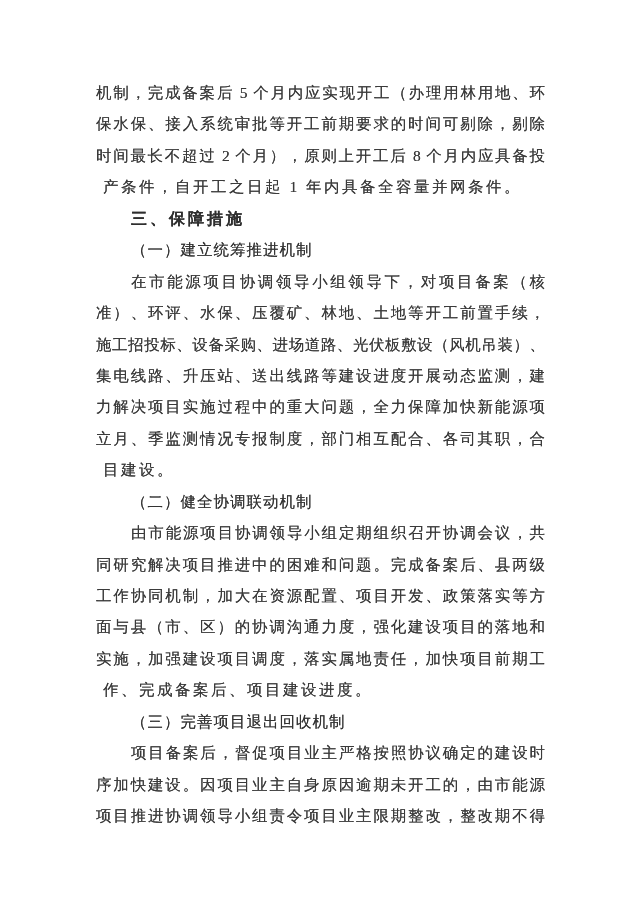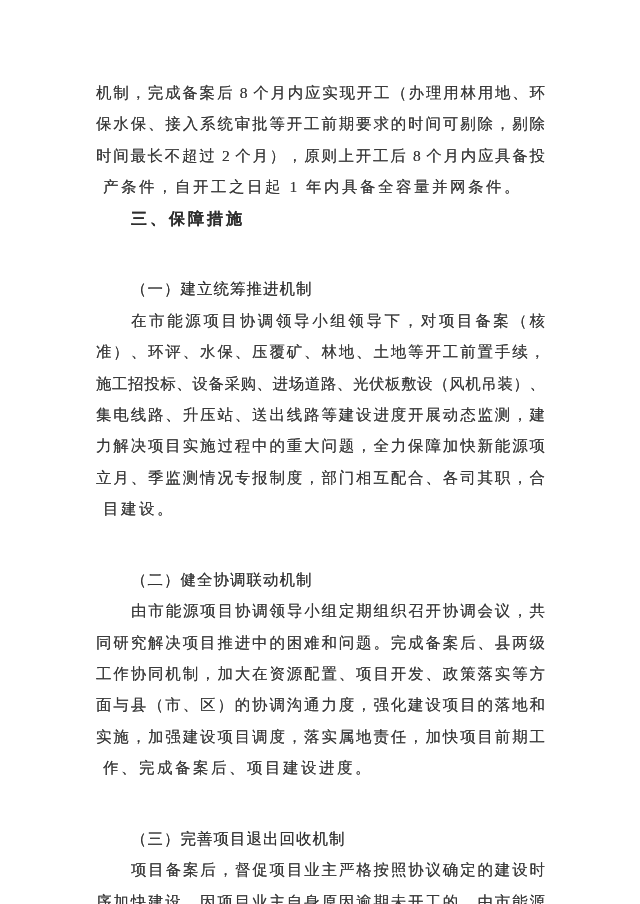--- a/index.html
+++ b/index.html
@@ -45,33 +45,32 @@
   .h1 {
     font-weight: bold;
     font-size: 16px;
     letter-spacing: 3px;
     color: #2e2e2e;
   }
   
   .h2 {
     letter-spacing: 1px;
     color: #333333;
-    margin-top: 39px;
   }
   
   .indent {
     padding-left: 35px;
   }
 </style>
 </head>
 <body>
 
 <div class="page">
   <div class="textblock">
-    <div class="ln fill">机制，完成备案后 8 个月内应实现开工（办理用林用地、环</div>
+    <div class="ln fill">机制，完成备案后 5 个月内应实现开工（办理用林用地、环</div>
     <div class="ln fill">保水保、接入系统审批等开工前期要求的时间可剔除，剔除</div>
     <div class="ln fill">时间最长不超过 2 个月），原则上开工后 8 个月内应具备投</div>
     <div class="ln end">产条件，自开工之日起 1 年内具备全容量并网条件。</div>
     <div class="ln h1 indent">三、保障措施</div>
     <div class="ln h2 indent">（一）建立统筹推进机制</div>
     <div class="ln fill indent">在市能源项目协调领导小组领导下，对项目备案（核</div>
     <div class="ln fill">准）、环评、水保、压覆矿、林地、土地等开工前置手续，</div>
     <div class="ln fill">施工招投标、设备采购、进场道路、光伏板敷设（风机吊装）、</div>
     <div class="ln fill">集电线路、升压站、送出线路等建设进度开展动态监测，建</div>
     <div class="ln fill">力解决项目实施过程中的重大问题，全力保障加快新能源项</div>
@@ -80,14 +79,15 @@
     <div class="ln h2 indent">（二）健全协调联动机制</div>
     <div class="ln fill indent">由市能源项目协调领导小组定期组织召开协调会议，共</div>
     <div class="ln fill">同研究解决项目推进中的困难和问题。完成备案后、县两级</div>
     <div class="ln fill">工作协同机制，加大在资源配置、项目开发、政策落实等方</div>
     <div class="ln fill">面与县（市、区）的协调沟通力度，强化建设项目的落地和</div>
     <div class="ln fill">实施，加强建设项目调度，落实属地责任，加快项目前期工</div>
     <div class="ln end">作、完成备案后、项目建设进度。</div>
     <div class="ln h2 indent">（三）完善项目退出回收机制</div>
     <div class="ln fill indent">项目备案后，督促项目业主严格按照协议确定的建设时</div>
     <div class="ln fill">序加快建设。因项目业主自身原因逾期未开工的，由市能源</div>
+    <div class="ln fill">项目推进协调领导小组责令项目业主限期整改，整改期不得</div>
   </div>
 </div>
 
 </body></html>

